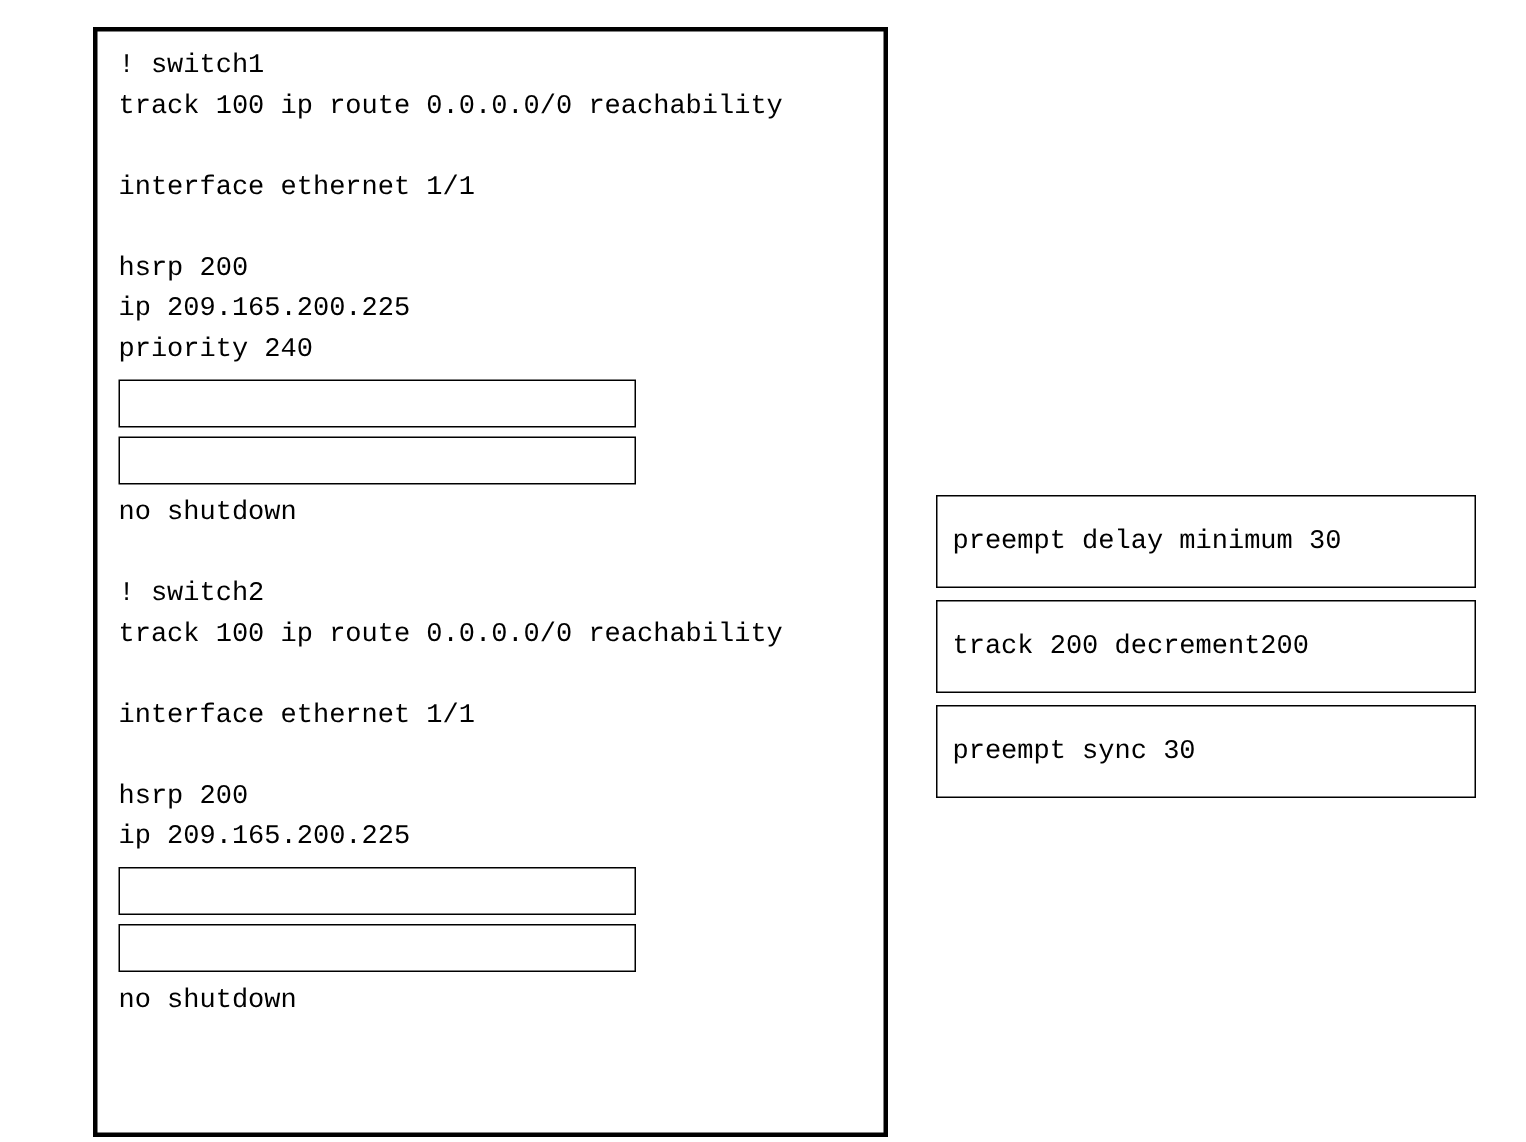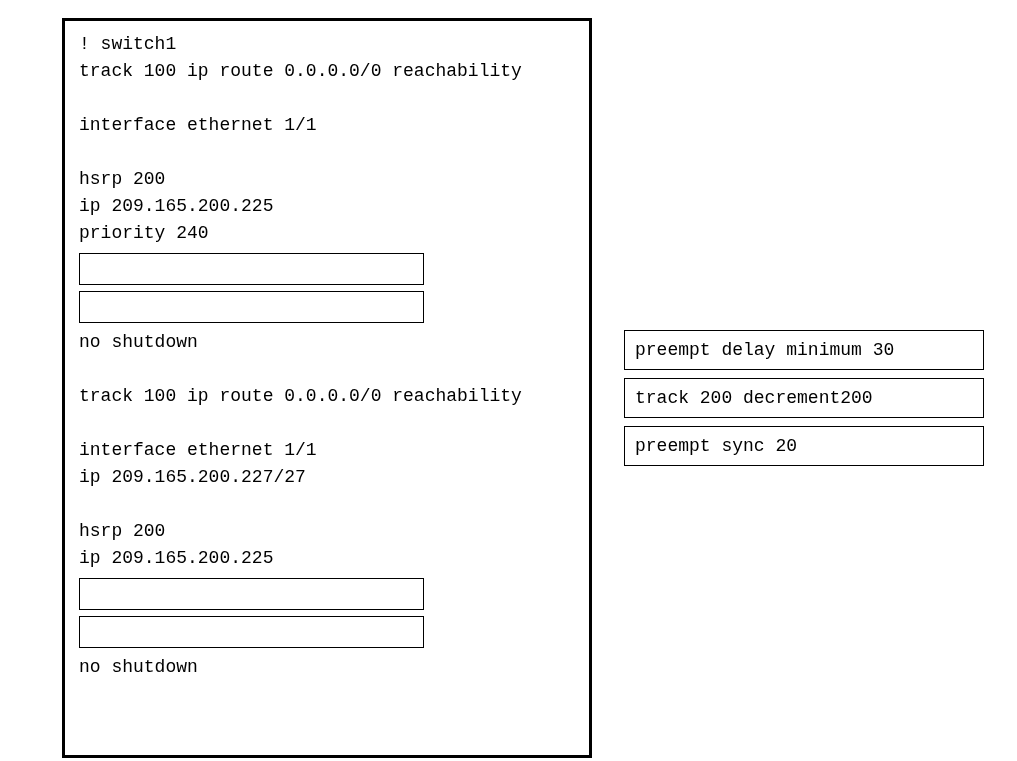--- a/index.html
+++ b/index.html
@@ -40,21 +40,21 @@
       background: #fff;
     }
     .options-panel {
       position: absolute;
       left: 624px;
       top: 330px;
       width: 360px;
     }
     .option-item {
       border: 1px solid #000;
-      padding: 9px 10px;
+      padding: 20px 10px;
       margin-bottom: 8px;
       background: #fff;
       white-space: pre;
     }
   </style>
 </head>
 <body>
 
 <div class="main-box">
   <div class="config-line">! switch1</div>
@@ -62,29 +62,29 @@
   <div class="blank-line"></div>
   <div class="config-line">interface ethernet 1/1</div>
   <div class="blank-line"></div>
   <div class="config-line">hsrp 200</div>
   <div class="config-line">ip 209.165.200.225</div>
   <div class="config-line">priority 240</div>
   <div class="drop-slot"></div>
   <div class="drop-slot"></div>
   <div class="config-line">no shutdown</div>
   <div class="blank-line"></div>
+  <div class="config-line">! switch2</div>
   <div class="config-line">track 100 ip route 0.0.0.0/0 reachability</div>
   <div class="blank-line"></div>
   <div class="config-line">interface ethernet 1/1</div>
-  <div class="config-line">ip 209.165.200.227/27</div>
   <div class="blank-line"></div>
   <div class="config-line">hsrp 200</div>
   <div class="config-line">ip 209.165.200.225</div>
   <div class="drop-slot"></div>
   <div class="drop-slot"></div>
   <div class="config-line">no shutdown</div>
 </div>
 
 <div class="options-panel">
   <div class="option-item">preempt delay minimum 30</div>
   <div class="option-item">track 200 decrement200</div>
-  <div class="option-item">preempt sync 20</div>
+  <div class="option-item">preempt sync 30</div>
 </div>
 
 </body></html>

